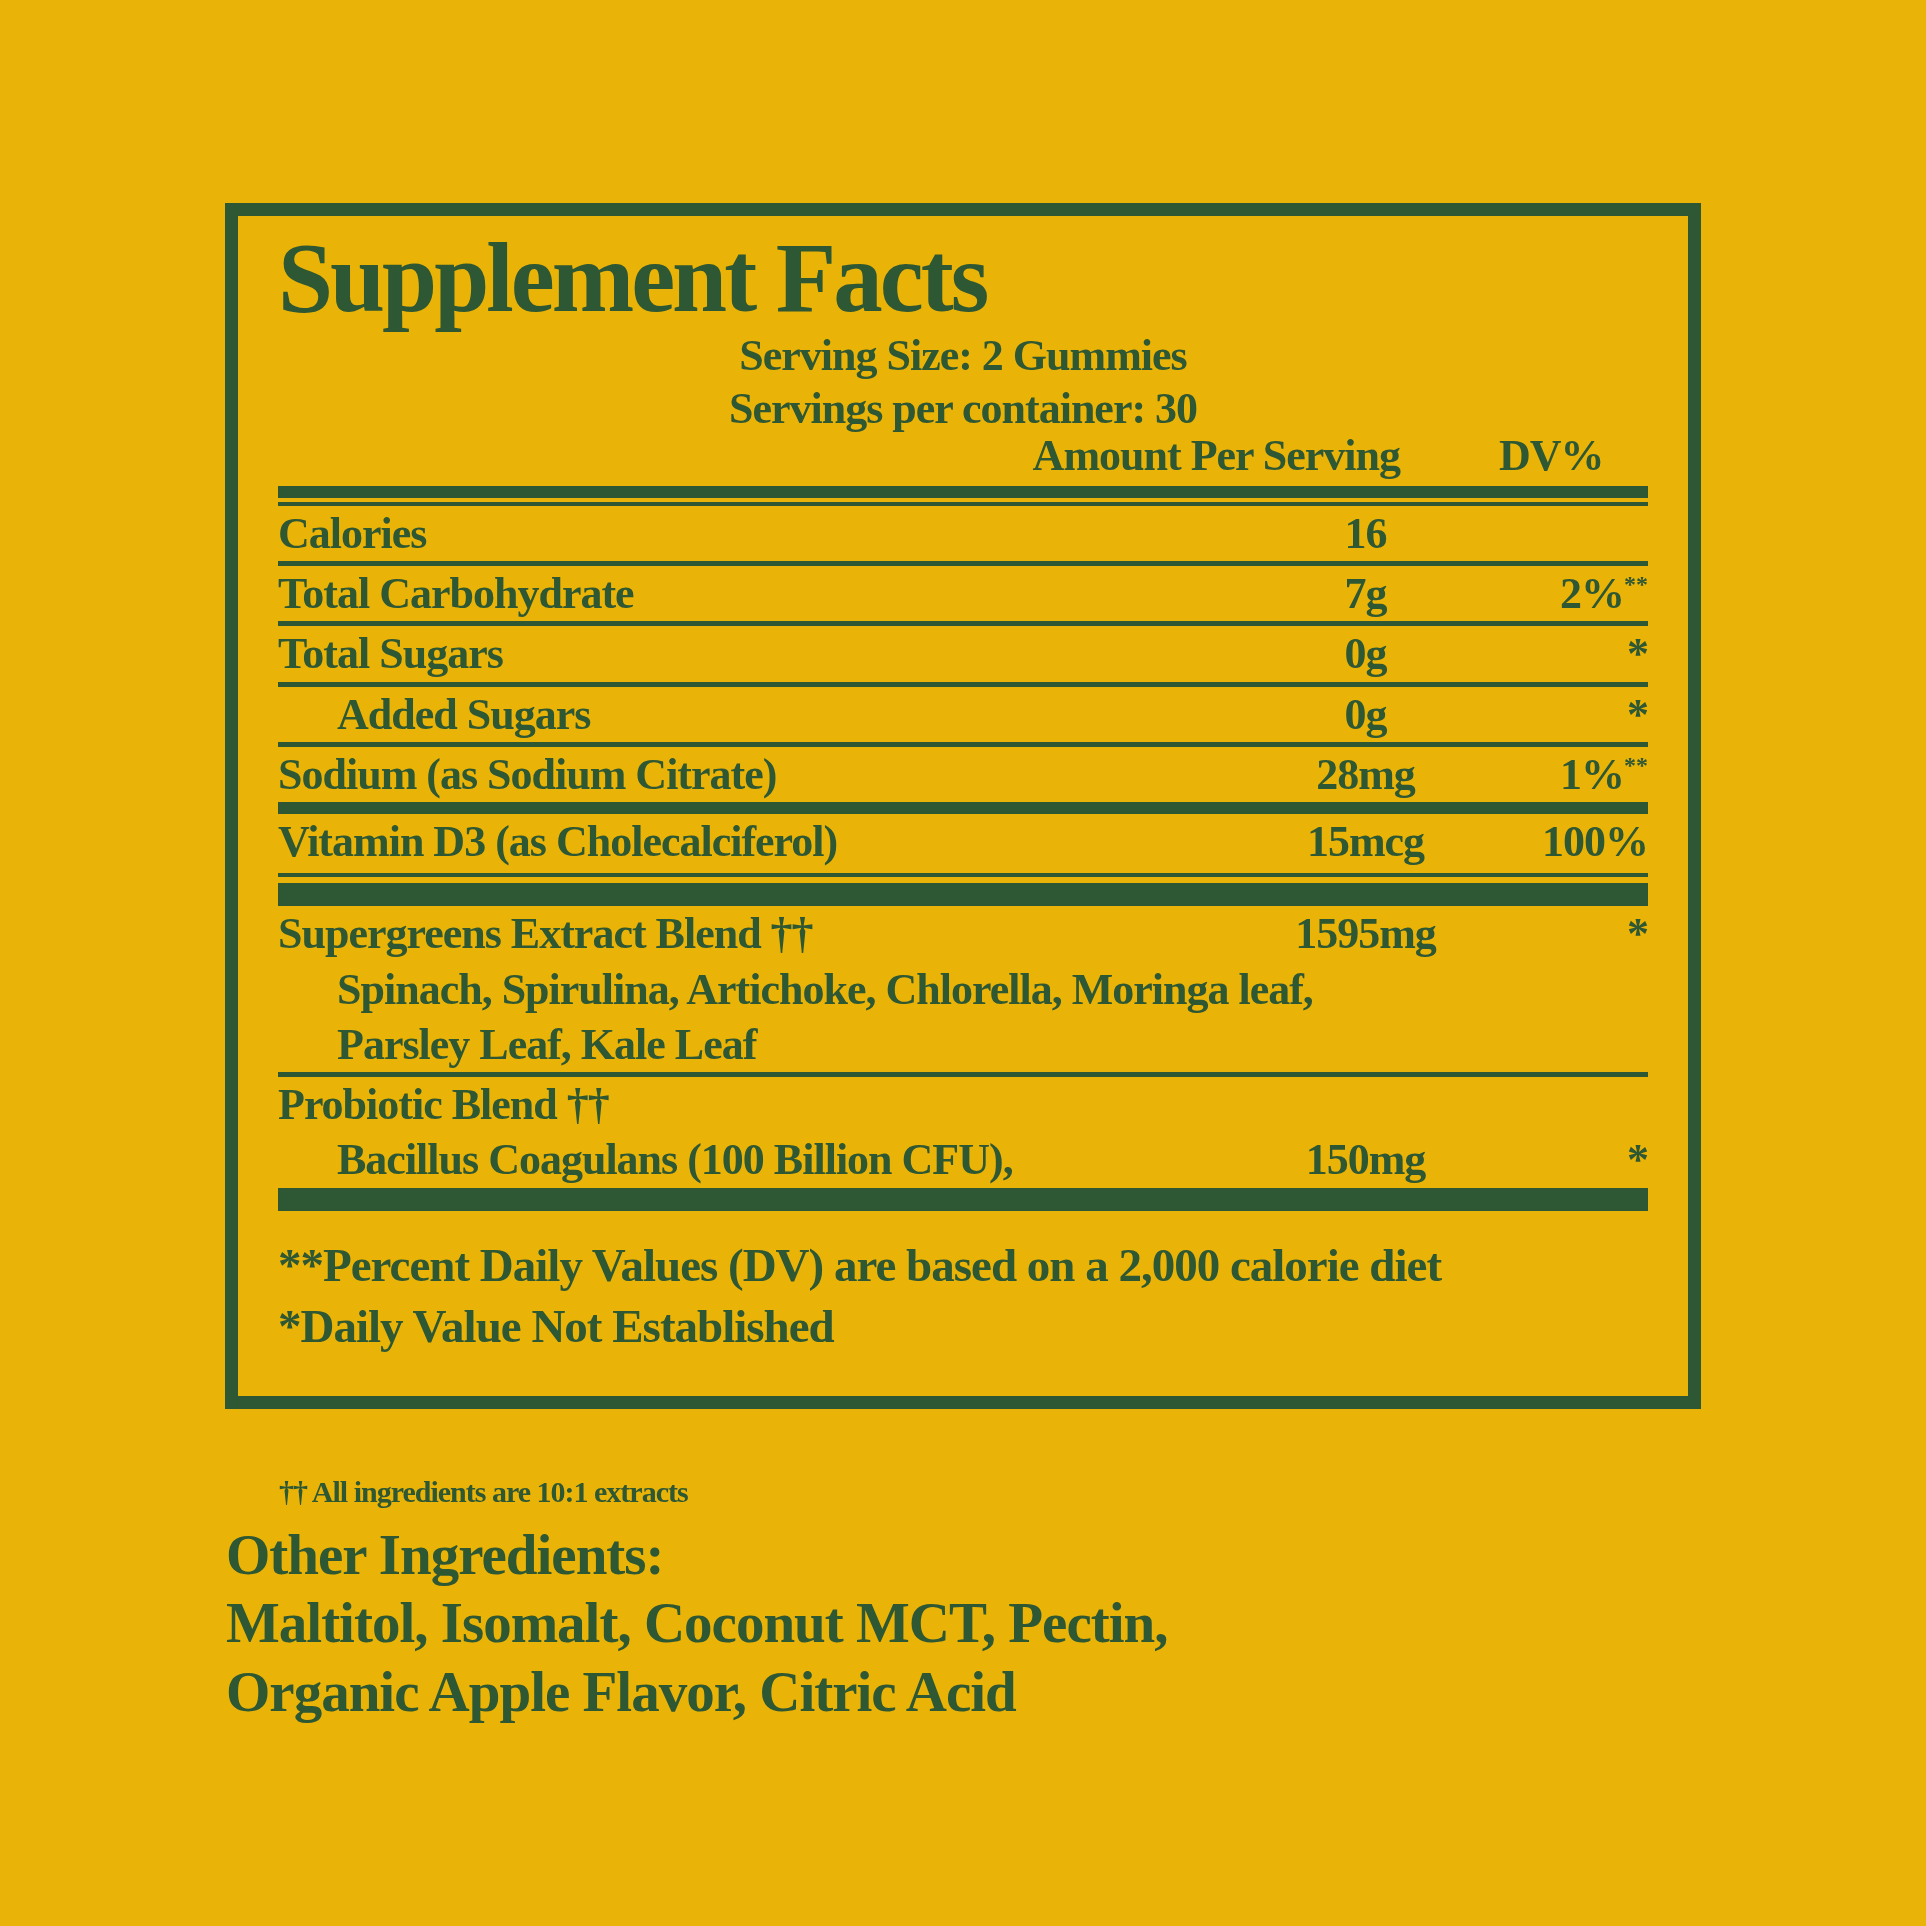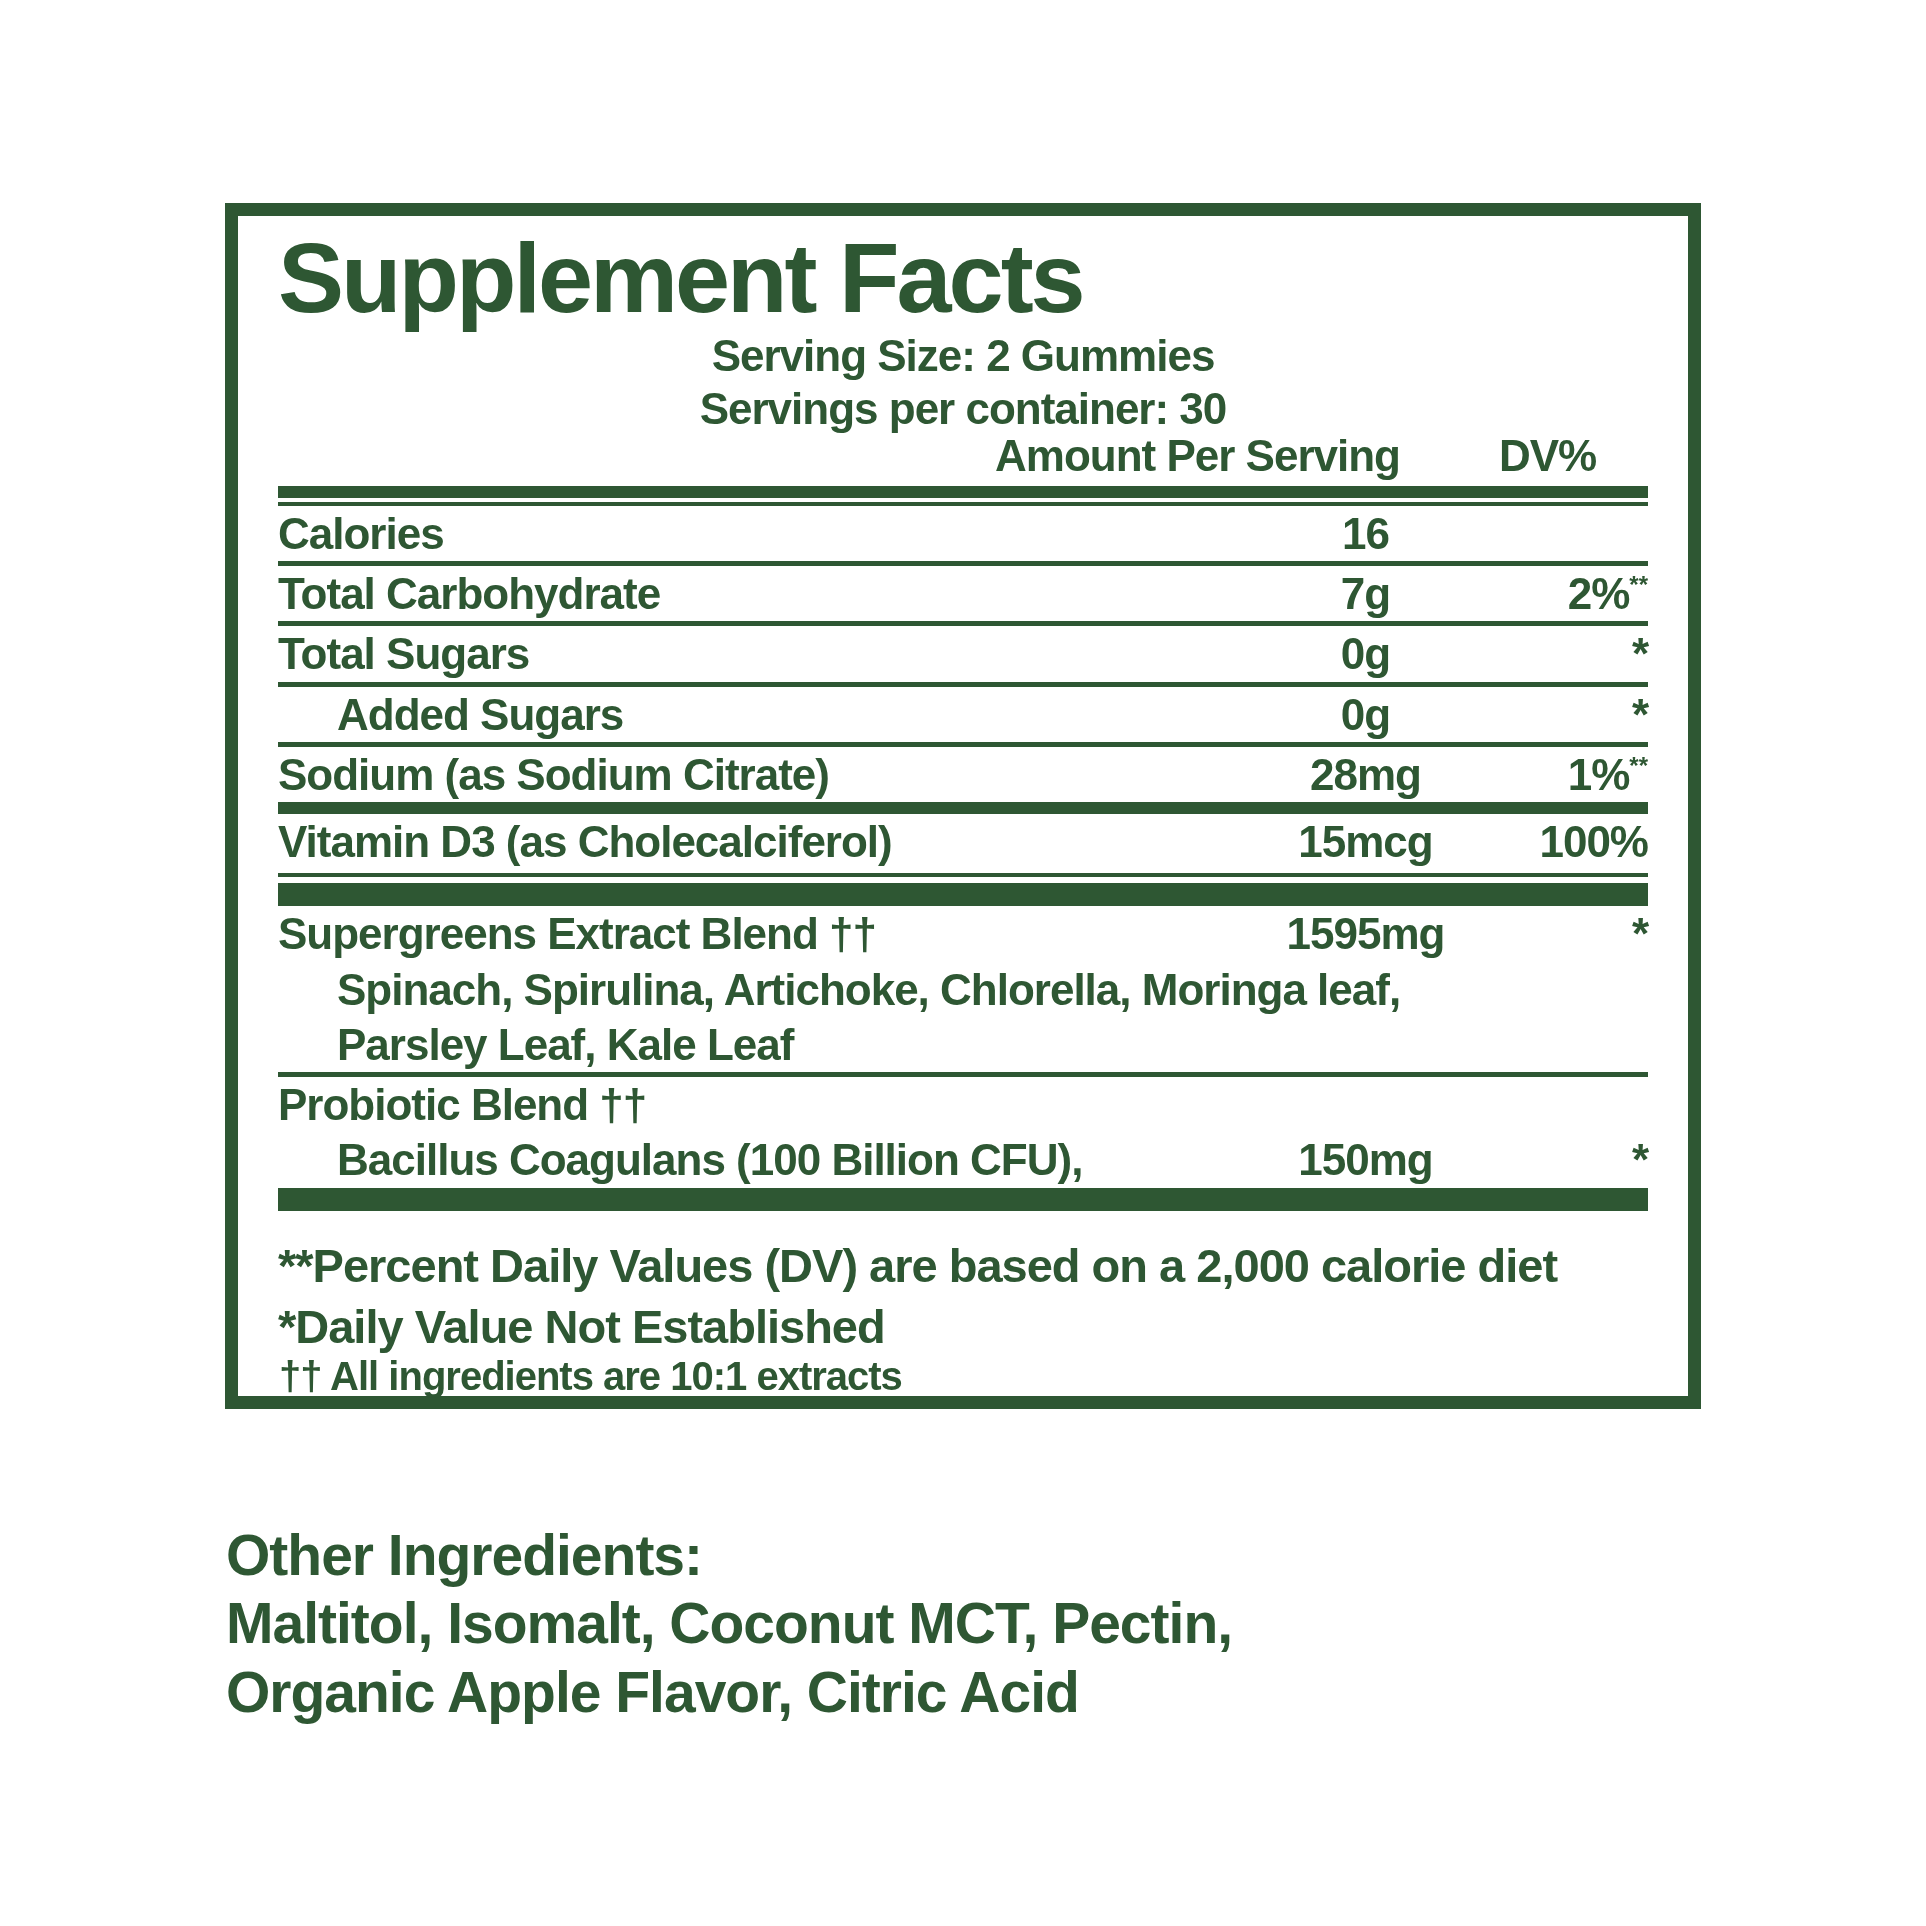--- a/index.html
+++ b/index.html
@@ -81,38 +81,38 @@
     font-size:47px;
     line-height:1.3;
     letter-spacing:-1px;
     margin-top:24px;
     white-space:nowrap;
   }
 
   
   .extract-note {
     position:absolute;
-    left:279px; top:1354px;
-    font-size:40px;
+    left:279px; top:1475px;
+    font-size:30px;
     letter-spacing:-1px;
     white-space:nowrap;
   }
   .other-block {
     position:absolute;
     left:226px; top:1521px;
     font-size:57px;
     line-height:1.2;
     letter-spacing:-1px;
     white-space:nowrap;
   }
 </style>
 </head>
 <body>
 
-<div id="canvas" style="background: #ffffff; color: rgb(46, 87, 51);">
+<div id="canvas" style="background: #eab308; color: rgb(46, 87, 51); font-family: Liberation Serif, serif;">
 
   <div class="facts-box">
 
     <div class="sf-title">Supplement Facts</div>
     <div class="sf-sub">Serving Size: 2 Gummies</div>
     <div class="sf-sub">Servings per container: 30</div>
 
     <div class="hdr-row">
       <div></div>
       <div class="hdr-amount">Amount Per Serving</div>

